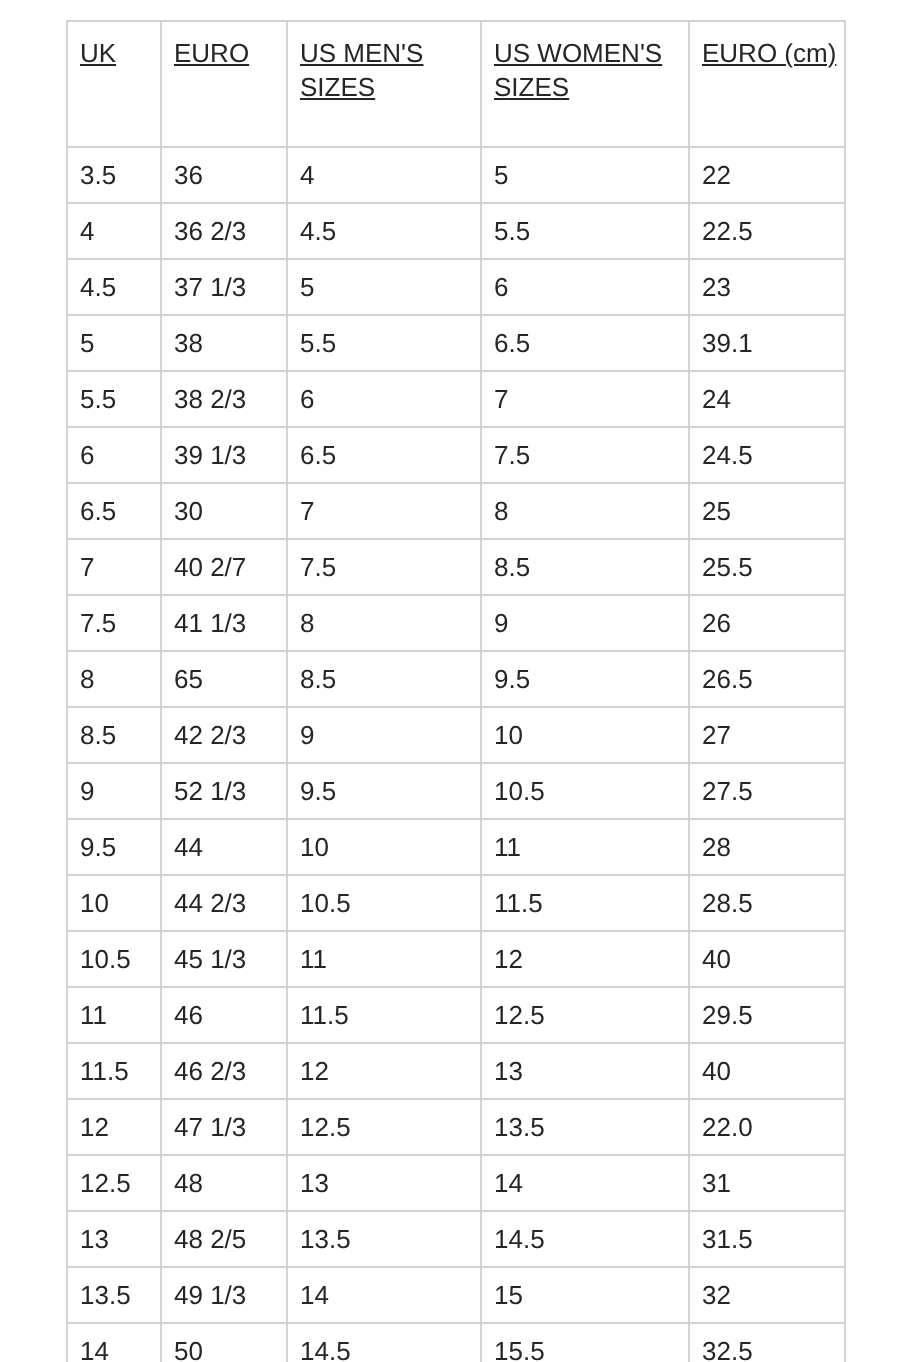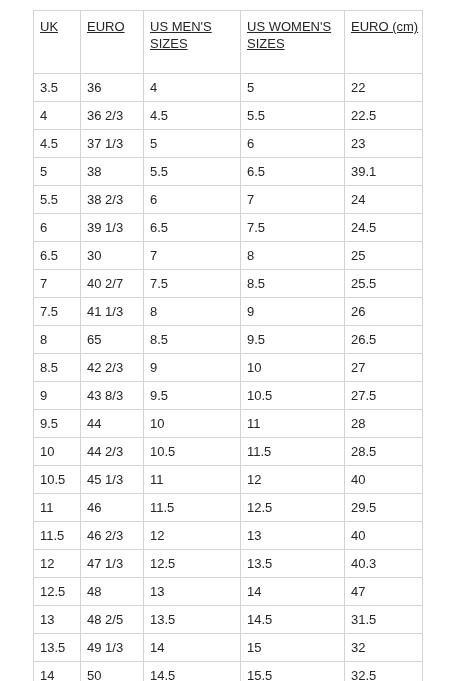--- a/index.html
+++ b/index.html
@@ -149,21 +149,21 @@
         </tr>
         <tr>
           <td>8.5</td>
           <td>42 2/3</td>
           <td>9</td>
           <td>10</td>
           <td>27</td>
         </tr>
         <tr>
           <td>9</td>
-          <td>43 8/3</td>
+          <td>52 1/3</td>
           <td>9.5</td>
           <td>10.5</td>
           <td>27.5</td>
         </tr>
         <tr>
           <td>9.5</td>
           <td>44</td>
           <td>10</td>
           <td>11</td>
           <td>28</td>
@@ -194,28 +194,28 @@
           <td>46 2/3</td>
           <td>12</td>
           <td>13</td>
           <td>40</td>
         </tr>
         <tr>
           <td>12</td>
           <td>47 1/3</td>
           <td>12.5</td>
           <td>13.5</td>
-          <td>40.3</td>
+          <td>22.0</td>
         </tr>
         <tr>
           <td>12.5</td>
           <td>48</td>
           <td>13</td>
           <td>14</td>
-          <td>47</td>
+          <td>31</td>
         </tr>
         <tr>
           <td>13</td>
           <td>48 2/5</td>
           <td>13.5</td>
           <td>14.5</td>
           <td>31.5</td>
         </tr>
         <tr>
           <td>13.5</td>

